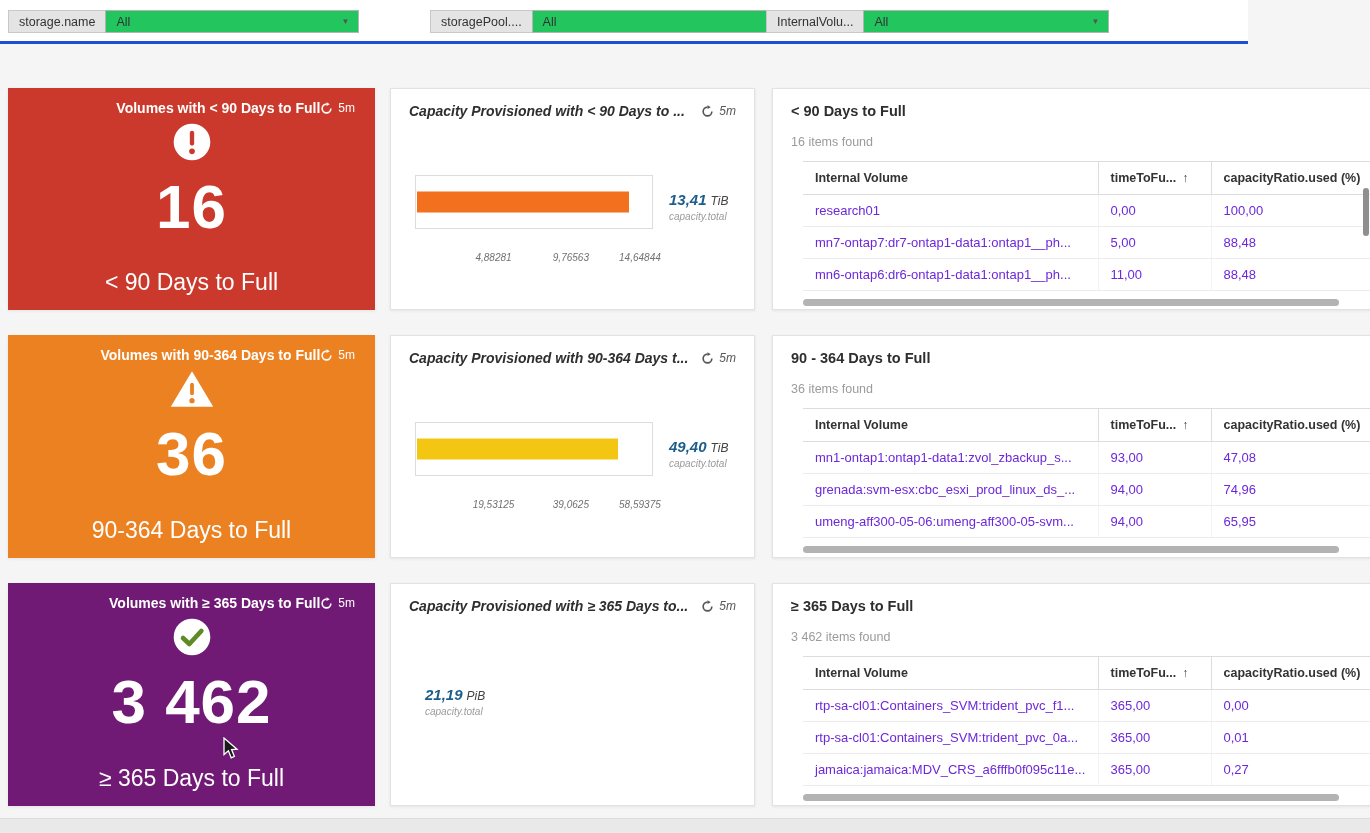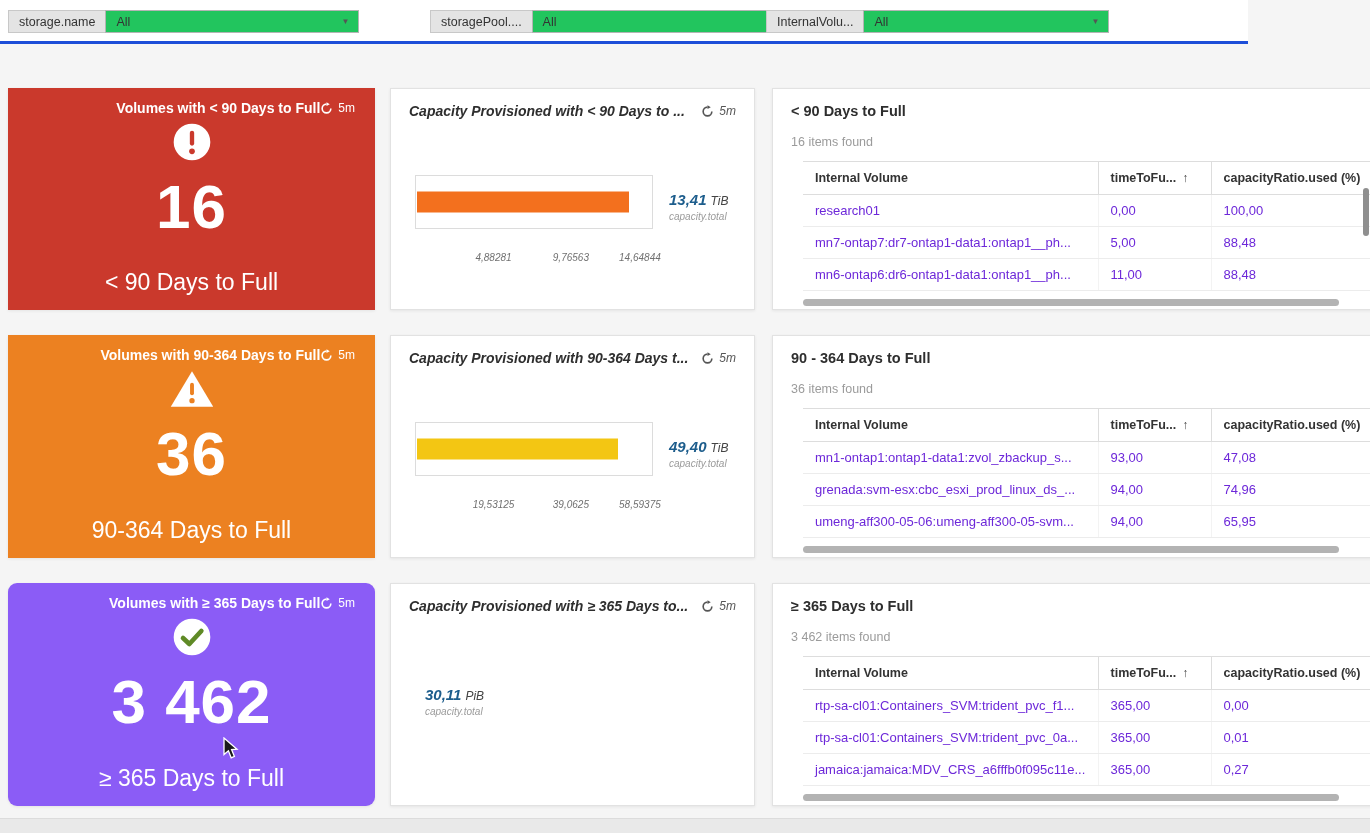--- a/index.html
+++ b/index.html
@@ -268,21 +268,21 @@
         <tr>
           <td class="link">umeng-aff300-05-06:umeng-aff300-05-svm...</td>
           <td>94,00</td>
           <td>65,95</td>
         </tr>
       </tbody>
     </table>
     <div class="hscroll"></div>
   </section>
 
-  <section class="panel summary c1 r3" style="background: #8b5cf6; border-radius: 9px;">
+  <section class="panel summary c1 r3" style="background: #701a75;">
     <div class="sum-head">
       <h2 class="sum-title">Volumes with ≥ 365 Days to Full</h2>
       <div class="refresh">
         <span>
             <svg width="13" height="13" viewBox="0 0 24 24">
               <path d="M12 4 a8 8 0 1 0 8 8" fill="none" stroke="currentColor" stroke-width="3"></path>
               <path d="M12 0.5 L12 7.5 L18 4 Z" fill="currentColor"></path>
             </svg>
           </span>
         <span>5m</span>
@@ -306,21 +306,21 @@
             <svg width="13" height="13" viewBox="0 0 24 24">
               <path d="M12 4 a8 8 0 1 0 8 8" fill="none" stroke="currentColor" stroke-width="3"></path>
               <path d="M12 0.5 L12 7.5 L18 4 Z" fill="currentColor"></path>
             </svg>
           </span>
         <span>5m</span>
       </div>
     </div>
     <div class="chart-body">
       <div class="chart-value">
-        <div><span class="cv-main">30,11</span><span class="cv-unit">PiB</span></div>
+        <div><span class="cv-main">21,19</span><span class="cv-unit">PiB</span></div>
         <div class="cv-caption">capacity.total</div>
       </div>
     </div>
   </section>
 
   <section class="panel table-card c3 r3">
     <h2 class="table-title">≥ 365 Days to Full</h2>
     <div class="items-found">3 462 items found</div>
     <table class="tbl">
       <thead>

